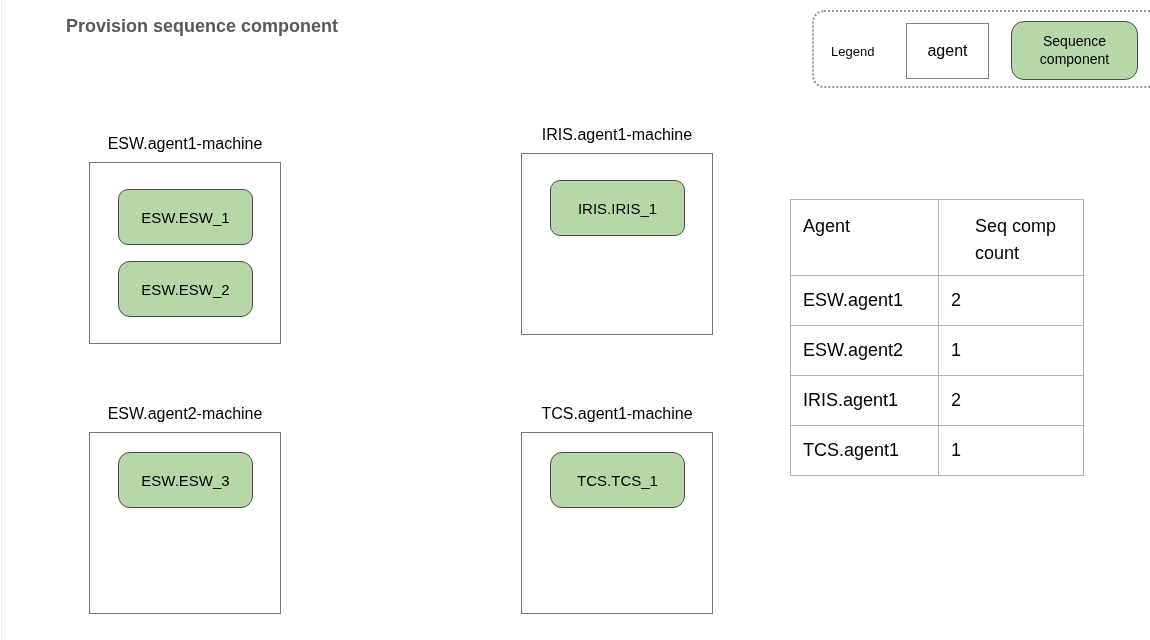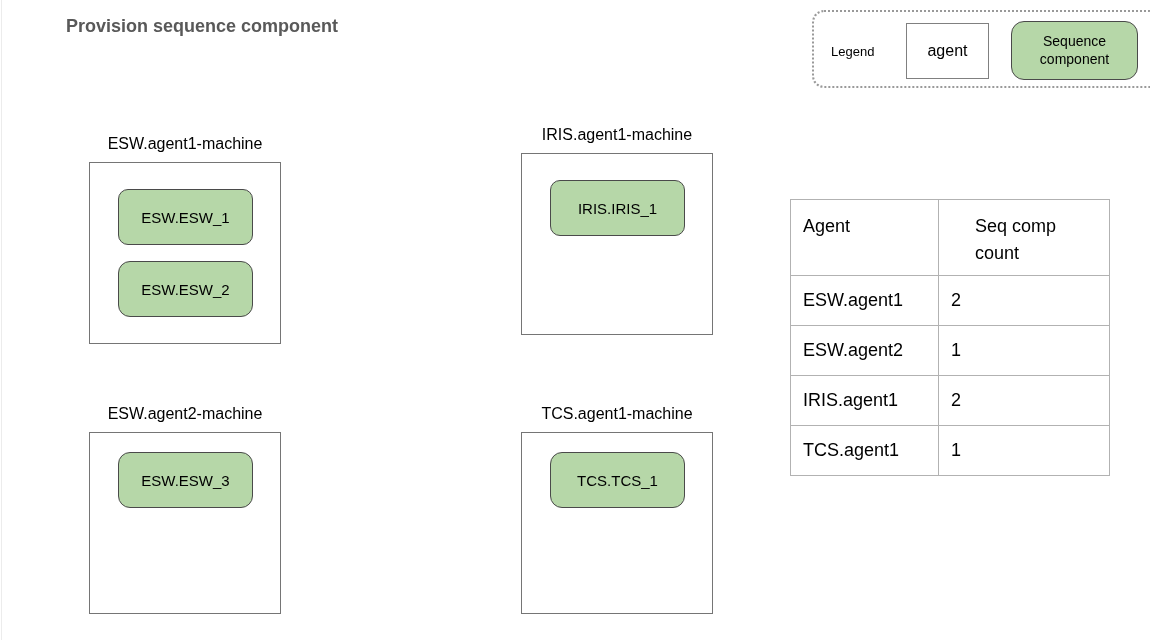--- a/index.html
+++ b/index.html
@@ -115,21 +115,21 @@
     color: #000;
     background: #fff;
   }
   .agent-table th {
     height: 76px;
     vertical-align: top;
     padding: 13px 12px 0 12px;
     line-height: 27px;
   }
   .agent-table th.col-agent { width: 148px; }
-  .agent-table th.col-count { width: 171px; padding-left: 36px; }
+  .agent-table th.col-count { width: 145px; padding-left: 36px; }
   .agent-table td {
     height: 50px;
     vertical-align: middle;
     padding: 0 12px;
   }
 </style>
 </head>
 <body>
 
 <div class="edge-line"></div>

